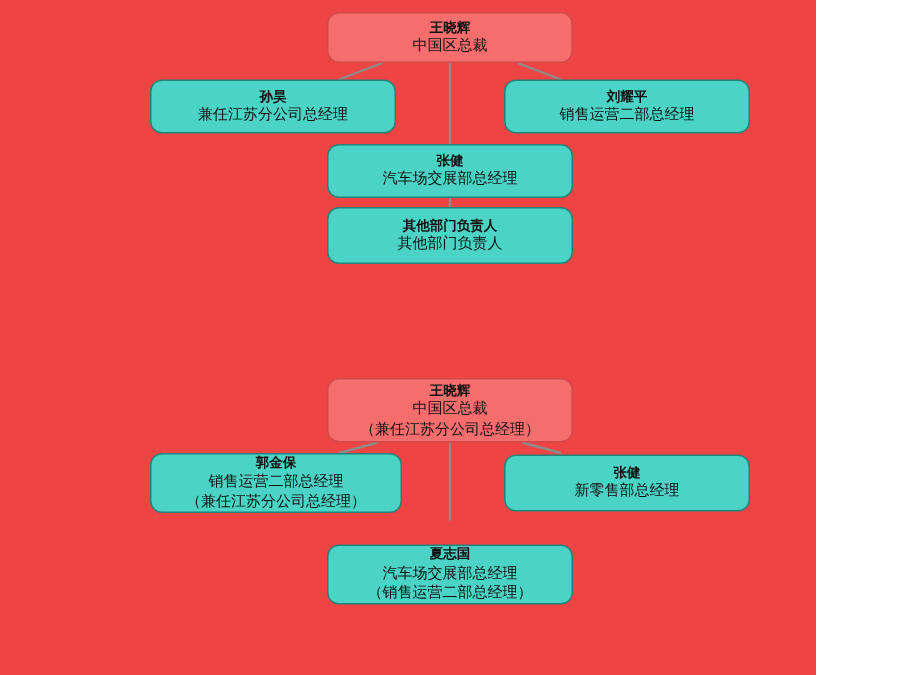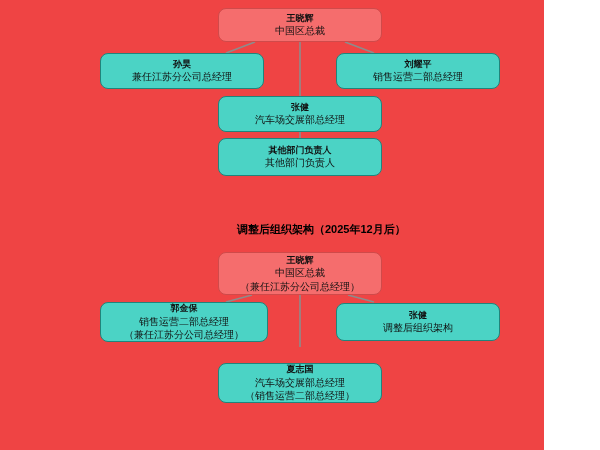--- a/index.html
+++ b/index.html
@@ -77,37 +77,36 @@
   <div class="node mgr" style="left:218px;top:96px;width:164px;height:36px">
     <div class="name">张健</div>
     <div class="role">汽车场交展部总经理</div>
   </div>
 
   <div class="node mgr" style="left:218px;top:138px;width:164px;height:38px">
     <div class="name">其他部门负责人</div>
     <div class="role">其他部门负责人</div>
   </div>
 
-  <div class="section-heading">调整后组织架构（2025年12月后）</div>
 
   <div class="node exec" style="left:218px;top:252px;width:164px;height:43px">
     <div class="name">王晓辉</div>
     <div class="role">中国区总裁</div>
     <div class="extra">（兼任江苏分公司总经理）</div>
   </div>
 
   <div class="node mgr" style="left:100px;top:302px;width:168px;height:40px">
     <div class="name">郭金保</div>
     <div class="role">销售运营二部总经理</div>
     <div class="extra">（兼任江苏分公司总经理）</div>
   </div>
 
   <div class="node mgr" style="left:336px;top:303px;width:164px;height:38px">
     <div class="name">张健</div>
-    <div class="role">调整后组织架构</div>
+    <div class="role">新零售部总经理</div>
   </div>
 
   <div class="node mgr" style="left:218px;top:363px;width:164px;height:40px">
     <div class="name">夏志国</div>
     <div class="role">汽车场交展部总经理</div>
     <div class="extra">（销售运营二部总经理）</div>
   </div>
 
 
 </div>

